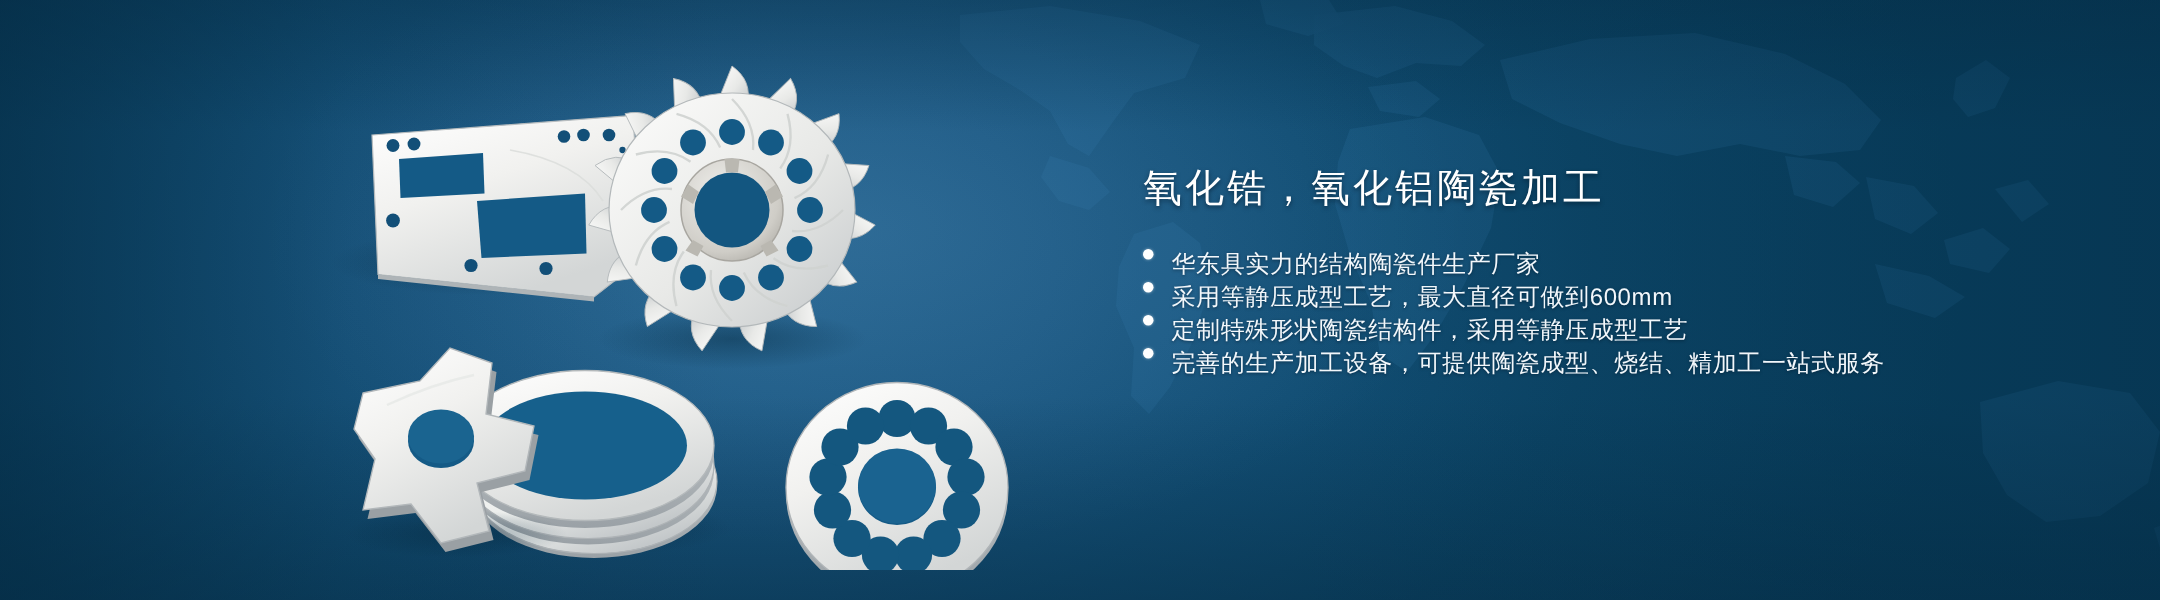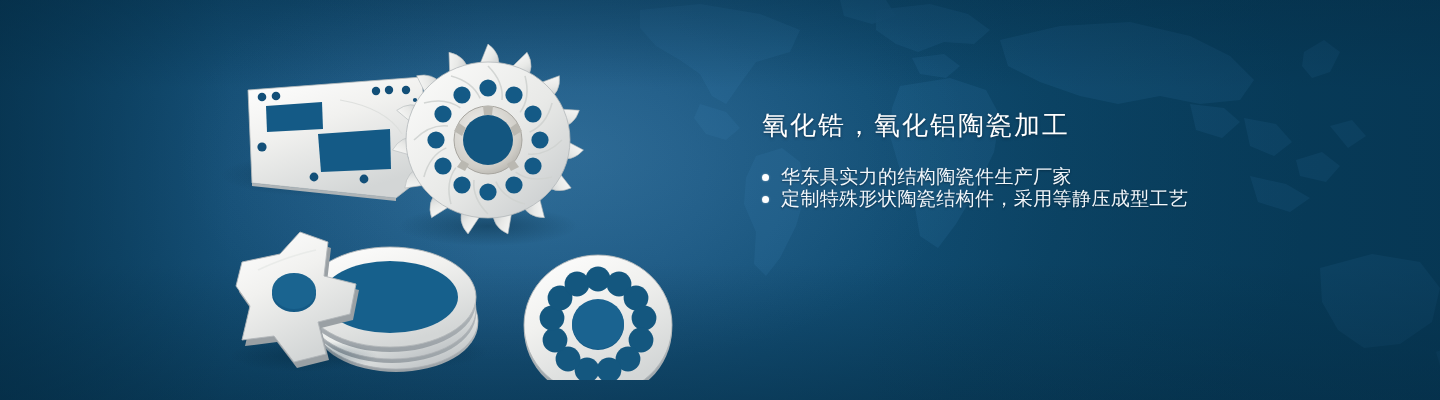--- a/index.html
+++ b/index.html
@@ -37,22 +37,22 @@
   .products svg { display:block; }
   
   .copy { position:absolute; left:762px; top:108px; width:600px; }
   .headline {
     font-size:26px; letter-spacing:2px; color:#ffffff; font-weight:400;
     line-height:34px; white-space:nowrap;
     text-shadow:0 1px 3px rgba(0,18,32,.55);
   }
   .bullets { margin-top:24px; }
   .bullet {
-    display:flex; align-items:center; height:22px; margin-bottom:0px;
-    color:#f2f7fb; font-size:19px; line-height:22px; white-space:nowrap;
+    display:flex; height:22px; margin-bottom:0px;
+    color:#f2f7fb; font-size:16px; line-height:22px; white-space:nowrap;
     text-shadow:0 1px 2px rgba(0,18,32,.5);
   }
   .dot {
     width:7px; height:7px; border-radius:50%; background:#ffffff;
     margin-right:12px; flex:0 0 auto;
     box-shadow:0 0 2px rgba(255,255,255,.5);
   }
   .blabel { letter-spacing:.4px; }
 </style>
 </head>
@@ -286,18 +286,26 @@
   <div class="copy">
     <div class="headline">氧化锆，氧化铝陶瓷加工</div>
 
     <div class="bullets">
       <div class="bullet">
         <span class="dot"></span>
         <span class="blabel">华东具实力的结构陶瓷件生产厂家</span>
       </div>
       <div class="bullet">
         <span class="dot"></span>
+        <span class="blabel">采用等静压成型工艺，最大直径可做到600mm</span>
+      </div>
+      <div class="bullet">
+        <span class="dot"></span>
         <span class="blabel">定制特殊形状陶瓷结构件，采用等静压成型工艺</span>
+      </div>
+      <div class="bullet">
+        <span class="dot"></span>
+        <span class="blabel">完善的生产加工设备，可提供陶瓷成型、烧结、精加工一站式服务</span>
       </div>
     </div>
   </div>
 
 </div>
 
 </body></html>

